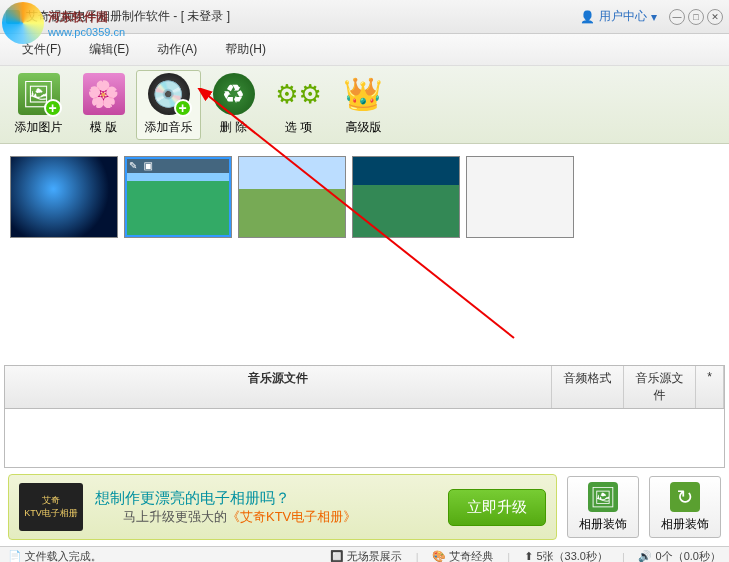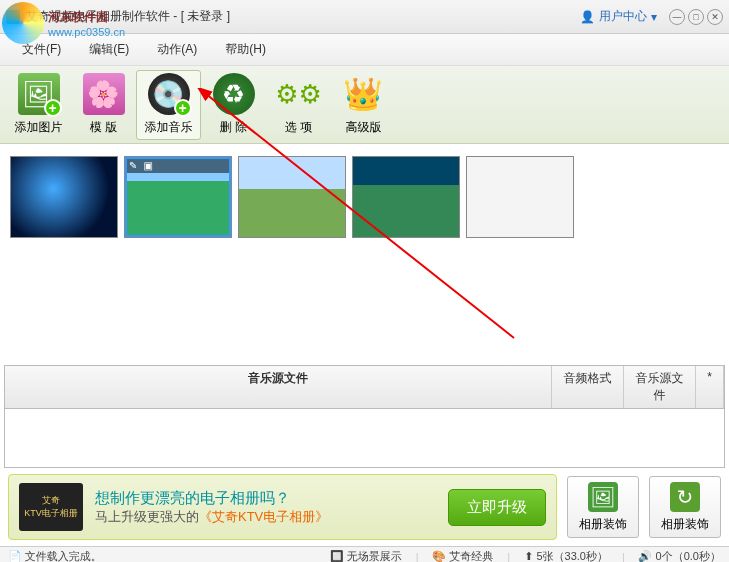--- a/index.html
+++ b/index.html
@@ -34,21 +34,21 @@
 .th1 { flex: 1; font-weight: bold; }
 .th2 { width: 72px; }
 .th3 { width: 72px; }
 .th4 { width: 28px; }
 .tbody { height: 58px; background: #fff; }
 .bottom { display: flex; align-items: center; padding: 6px 8px; gap: 10px; background: #fff; }
 .ad { flex: 1; height: 66px; background: linear-gradient(#f0f4d8,#e4ecc0); border: 1px solid #cd6; border-radius: 4px; display: flex; align-items: center; padding: 0 10px; gap: 12px; }
 .ad .adimg { width: 64px; height: 48px; background: #222; border-radius: 3px; display: flex; flex-direction: column; align-items: center; justify-content: center; color: #ec6; font-size: 9px; }
 .ad .adtxt { flex: 1; }
 .ad .adline1 { color: #0090a0; font-size: 15px; font-weight: normal; }
-.ad .adline2 { color: #555; font-size: 13px; }
+.ad .adline2 { color: #555; font-size: 13px; margin-left: 28px; }
 .ad .adline2 .hl { color: #e60; }
 .adbtn { background: linear-gradient(#7c3,#5a1); color: #fff; padding: 8px 18px; border-radius: 5px; font-size: 15px; cursor: pointer; border: 1px solid #490; }
 .bigbtn { width: 72px; height: 62px; border: 1px solid #bbb; border-radius: 3px; background: linear-gradient(#fff,#eee); display: flex; flex-direction: column; align-items: center; justify-content: center; gap: 4px; cursor: pointer; }
 .bigbtn .bicon { width: 30px; height: 30px; border-radius: 4px; display: flex; align-items: center; justify-content: center; font-size: 20px; color: #fff; }
 .status { height: 20px; background: #f4f4f4; border-top: 1px solid #ccc; display: flex; align-items: center; padding: 0 8px; font-size: 11px; color: #444; gap: 14px; }
 .status .sep { color: #ccc; }
 </style>
 </head>
 <body>
 

